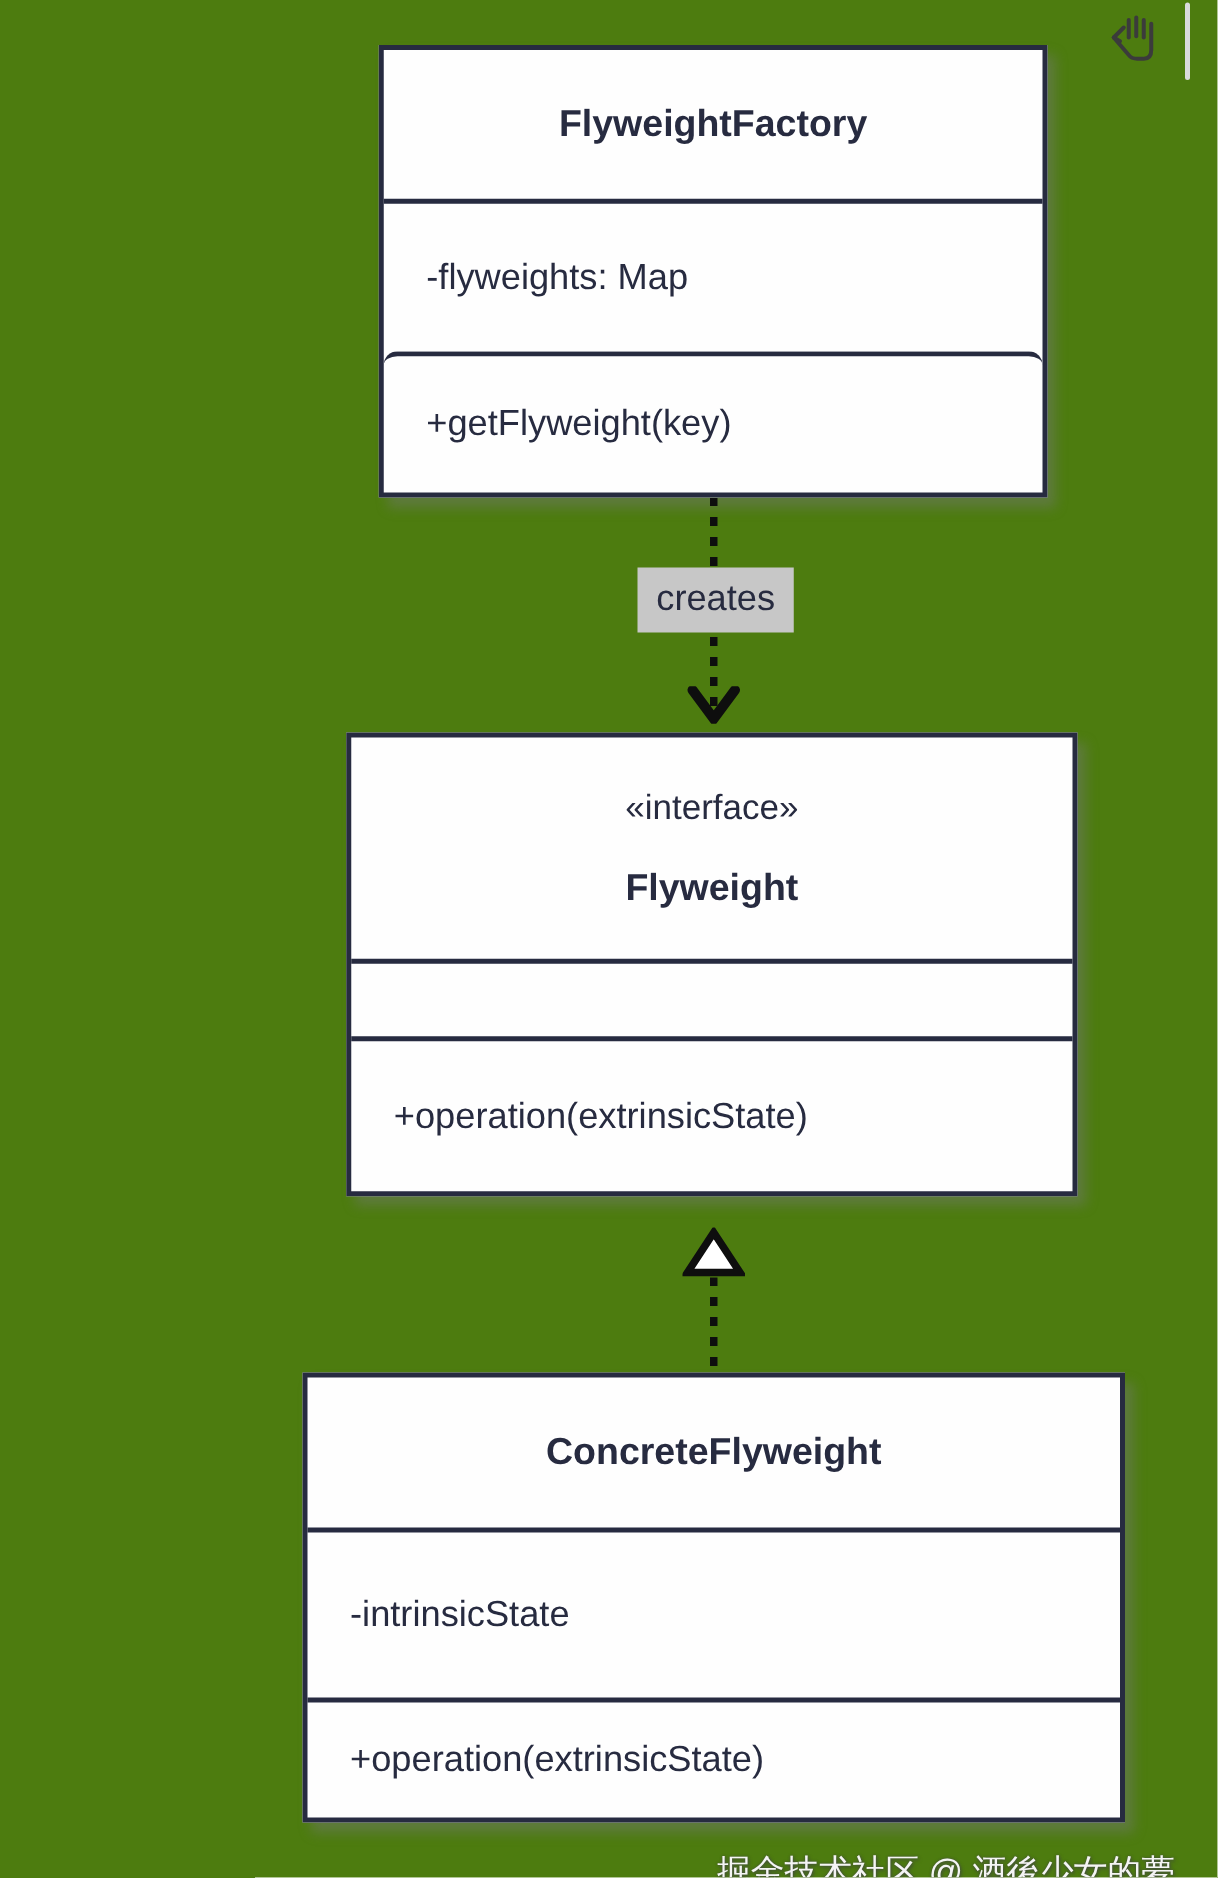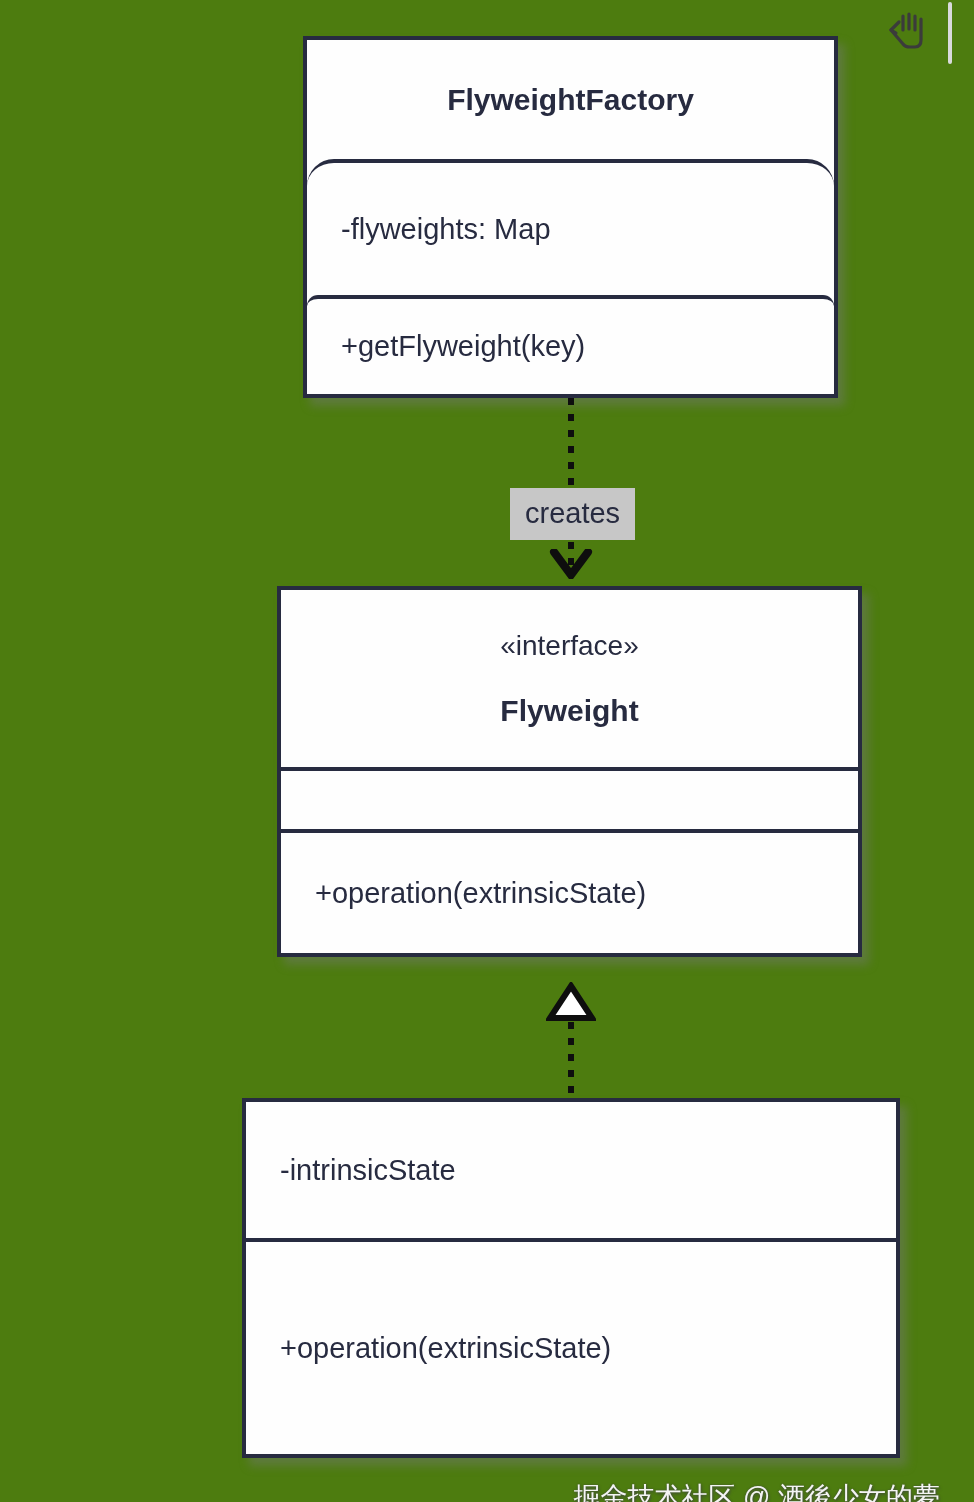--- a/index.html
+++ b/index.html
@@ -77,30 +77,30 @@
 </style>
 </head>
 <body>
 
 <div class="viewport">
 
   <div class="uml-class" style="left:303px; top:36px; width:535px; height:362px;">
     <div class="uml-sec uml-title" style="height:119px;">
       <span>FlyweightFactory</span>
     </div>
-    <div class="uml-sec uml-member" style="height:136px;border-radius:27px;">
+    <div class="uml-sec uml-member" style="height:122px;">
       <span>-flyweights: Map</span>
     </div>
     <div class="uml-sec uml-member" style="flex:1;border-radius:11px;">
       <span>+getFlyweight(key)</span>
     </div>
   </div>
 
   <div class="dotted-line" style="left:568px; top:398px; height:174px;"></div>
-  <div class="edge-label" style="left:510px; top:488px;">
+  <div class="edge-label" style="left:510px; top:454px;">
     <span>creates</span>
   </div>
   <svg class="arrowhead" style="left:549px; top:549px;" width="44" height="30" viewBox="0 0 44 30">
     <path d="M5 3 L22 26 L39 3" fill="none" stroke="#0e0e0e" stroke-width="8" stroke-linecap="round"></path>
   </svg>
 
   <div class="uml-class" style="left:277px; top:586px; width:585px; height:371px;">
     <div class="uml-sec uml-title" style="height:177px;">
       <span class="uml-stereotype">«interface»</span>
       <span>Flyweight</span>
@@ -110,20 +110,23 @@
       <span>+operation(extrinsicState)</span>
     </div>
   </div>
 
   <svg class="arrowhead" style="left:546px; top:982px;" width="50" height="40" viewBox="0 0 50 40">
     <polygon points="25,4 46,36 4,36" fill="#ffffff" stroke="#0e0e0e" stroke-width="6"></polygon>
   </svg>
   <div class="dotted-line" style="left:568px; top:1022px; height:76px;"></div>
 
   <div class="uml-class" style="left:242px; top:1098px; width:658px; height:360px;">
+    <div class="uml-sec uml-title" style="height:120px;">
+      <span>ConcreteFlyweight</span>
+    </div>
     <div class="uml-sec uml-member" style="height:136px;">
       <span>-intrinsicState</span>
     </div>
     <div class="uml-sec uml-member" style="flex:1;">
       <span>+operation(extrinsicState)</span>
     </div>
   </div>
 
   <svg class="hand-cursor" viewBox="0 0 48 48">
     <g fill="none" stroke="#3b3b3b" stroke-width="3.2" stroke-linecap="round" stroke-linejoin="round">

